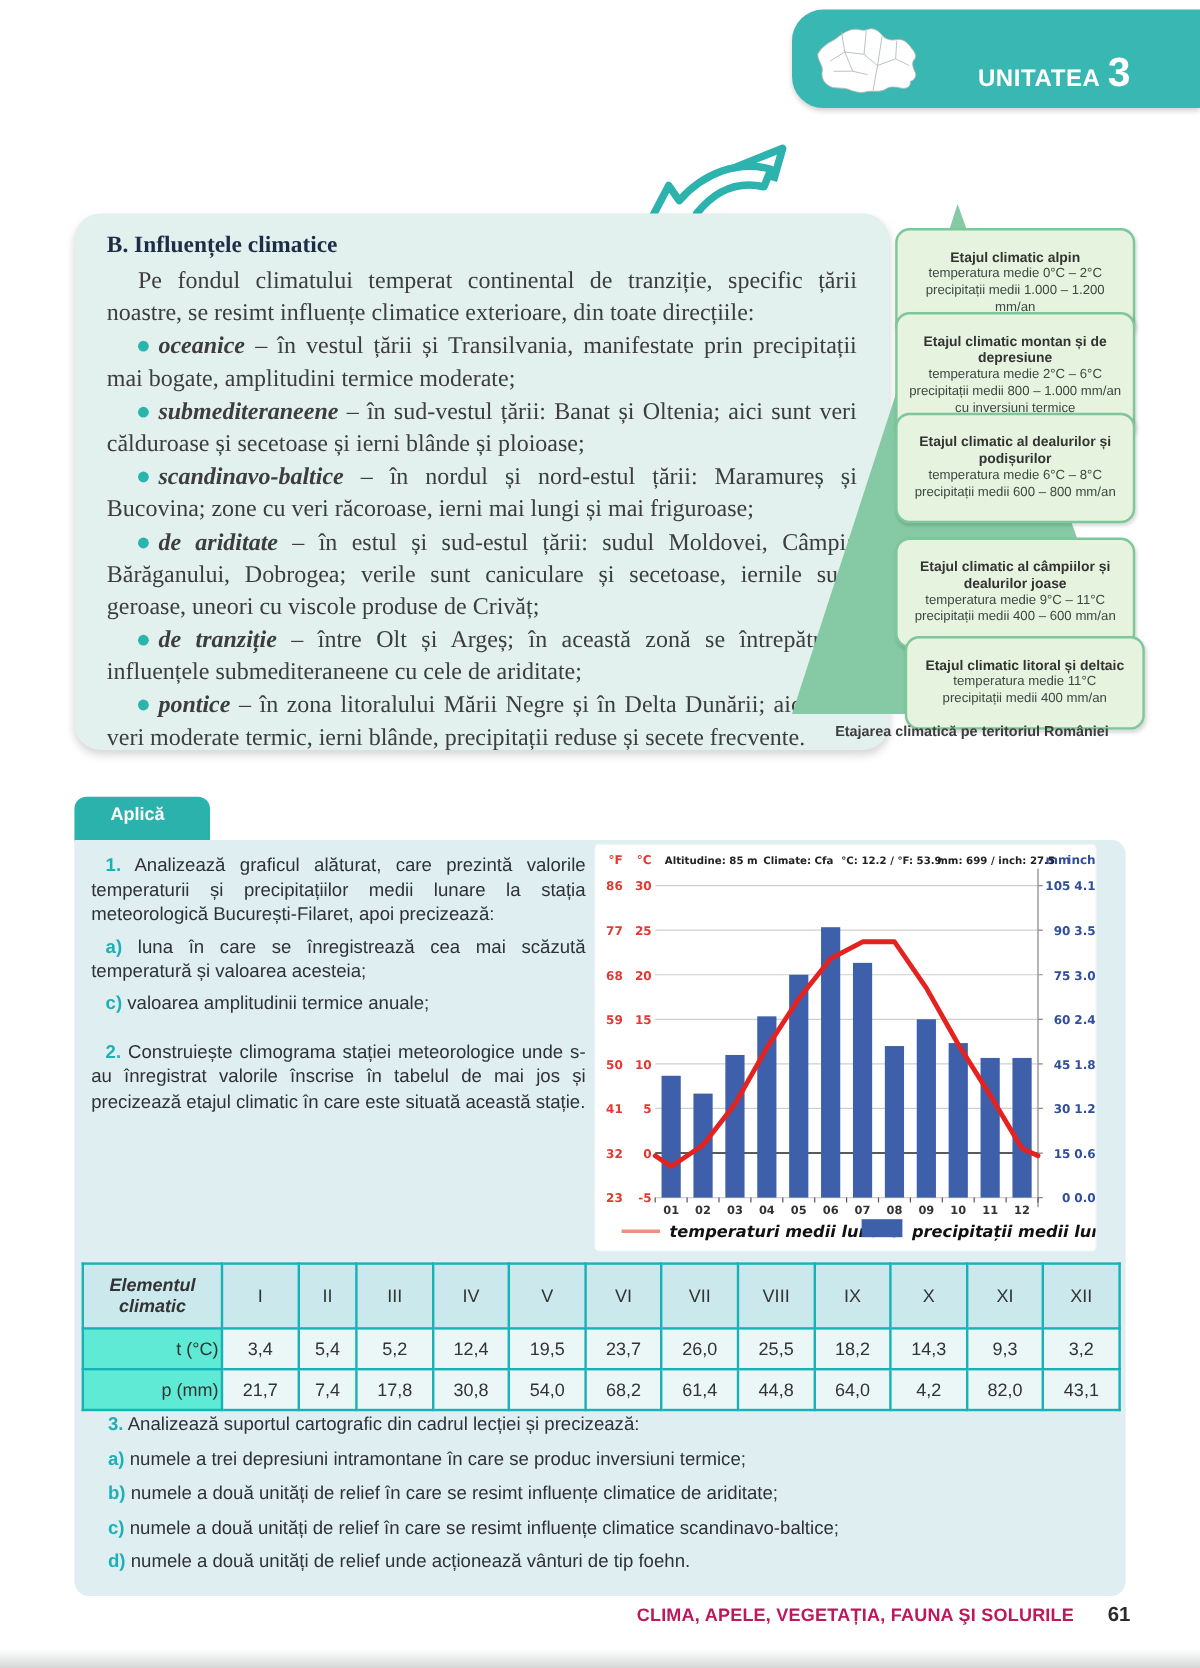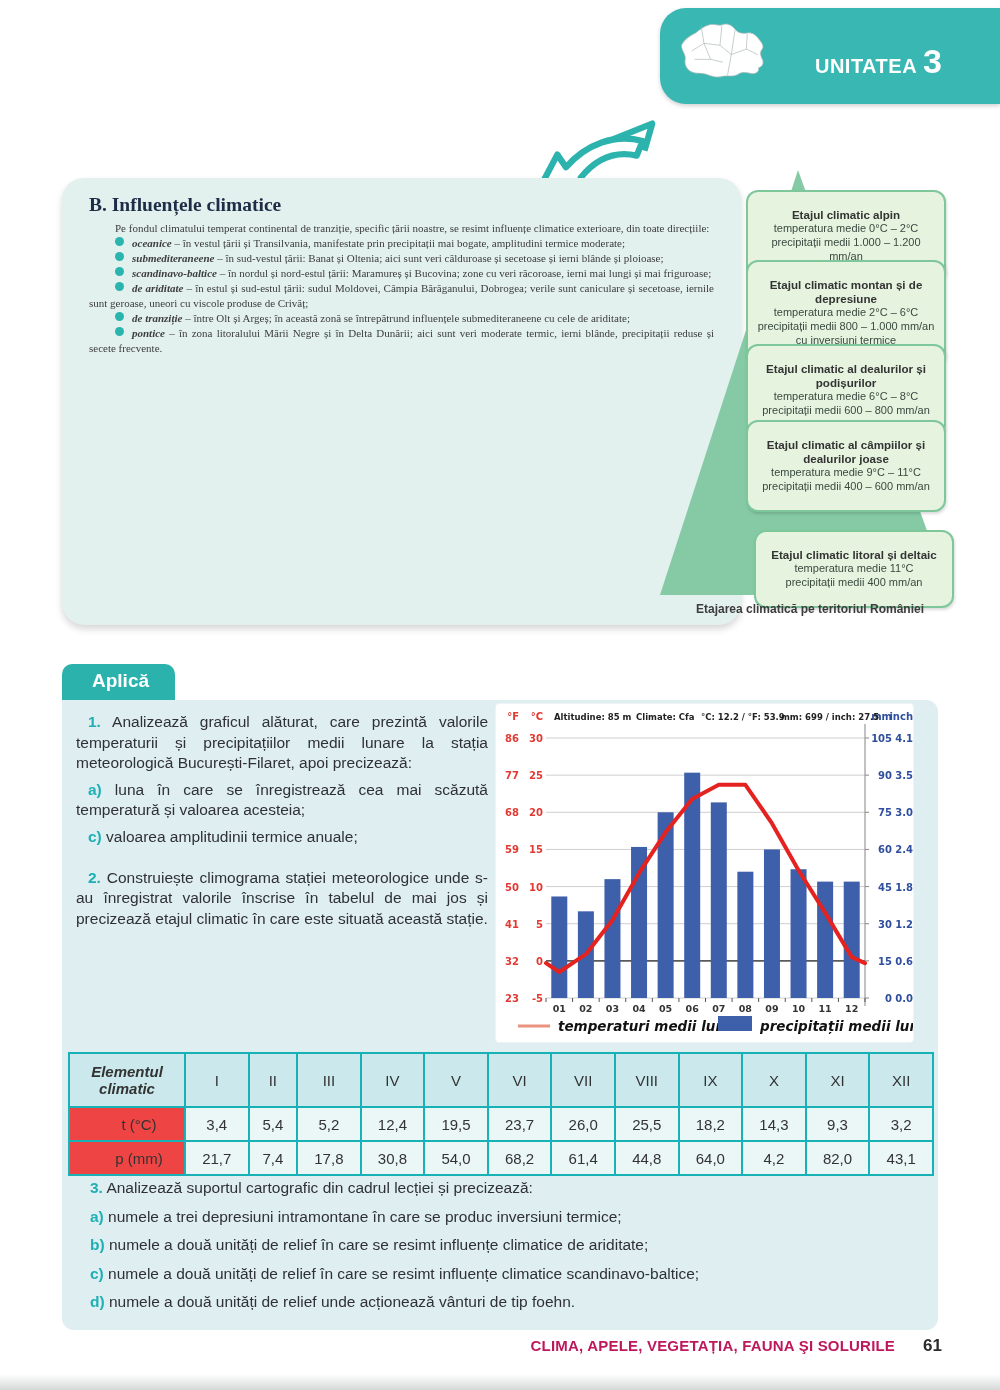--- a/index.html
+++ b/index.html
@@ -1,78 +1,78 @@
 <!DOCTYPE html>
 <html lang="ro"><head>
 <meta charset="utf-8">
 <style>
   html,body{margin:0;padding:0;background:#fff;}
   .page{position:relative;width:1000px;height:1390px;background:#ffffff;overflow:hidden;
         font-family:"Liberation Sans",sans-serif;}
 
   
-  .unit-bar{position:absolute;left:660px;top:8px;width:340px;height:96px;background:#39b7b2;
+  .unit-bar{position:absolute;left:660px;top:8px;width:340px;height:82px;background:#39b7b2;
             border-radius:26px 0 0 26px;box-shadow:0 2px 4px rgba(0,0,0,.18);}
   .ro-map{position:absolute;left:12px;top:9px;width:96px;height:64px;}
   .unit-text{position:absolute;right:58px;top:38px;display:flex;align-items:baseline;gap:6px;color:#fff;}
   .unit-label{font-size:20px;font-weight:bold;letter-spacing:.5px;}
   .unit-number{font-size:34px;font-weight:bold;line-height:.9;}
 
   
   .arrow-doodle{position:absolute;left:522px;top:112px;width:150px;height:92px;}
 
   
   .intro-box{position:absolute;left:62px;top:178px;width:679px;height:447px;background:#e2f0ee;
              border-radius:22px;box-shadow:0 4px 7px rgba(0,0,0,.16);padding:16px 27px 10px 27px;
              box-sizing:border-box;font-family:"Liberation Serif",serif;color:#3d3d3d;overflow:hidden;}
   .intro-box h2{margin:0 0 5px 0;font-size:19.5px;color:#1e2d47;font-weight:bold;}
-  .intro-box p{margin:0;font-size:11px;line-height:1.36;text-align:justify;}
+  .intro-box p{margin:0;font-size:20px;line-height:1.36;text-align:justify;}
   .intro-box .lead{text-indent:26px;}
   .bullet{text-indent:26px;}
   .dot{display:inline-block;width:9px;height:9px;border-radius:50%;background:#2ab4ae;margin-right:8px;vertical-align:1px;}
   .term{font-weight:bold;font-style:italic;}
 
   
   .pyramid{position:absolute;left:650px;top:168px;width:320px;height:432px;}
   .pyramid svg{position:absolute;left:0;top:0;width:100%;height:100%;}
   .level{position:absolute;width:200px;background:#e5f3df;border:2px solid #7dc79a;border-radius:12px;
          padding:16px 6px;box-sizing:border-box;text-align:center;box-shadow:1px 2px 3px rgba(0,0,0,.14);}
   .lvl-title{font-weight:bold;font-size:11.6px;color:#333;line-height:1.22;}
   .lvl-line{font-size:11px;color:#3a4a40;line-height:1.26;}
   .lvl1{left:96px;top:22px;}
   .lvl2{left:96px;top:92px;}
   .lvl3{left:96px;top:176px;}
-  .lvl4{left:96px;top:252px;}
+  .lvl4{left:96px;top:280px;}
   .lvl5{left:104px;top:362px;}
   .pyramid-caption{position:absolute;left:650px;top:602px;width:320px;text-align:center;
                    font-size:12px;font-weight:600;color:#3c3c3c;}
 
   
   .aplica-tab{position:absolute;left:62px;top:664px;width:113px;height:37px;background:#2cb2ad;
-              border-radius:10px 10px 0 0;color:#fff;font-weight:bold;font-size:19px;
+              border-radius:10px 10px 0 0;color:#fff;font-weight:bold;font-size:15px;
               padding:6px 0 0 30px;box-sizing:border-box;}
   .aplica-panel{position:absolute;left:62px;top:700px;width:876px;height:630px;background:#dfeef0;
                 border-radius:0 12px 12px 12px;}
   .ex-col{position:absolute;left:14px;top:12px;width:412px;color:#2f3136;}
   .ex-main{margin:0 0 6px 0;font-size:15.5px;line-height:1.33;text-align:justify;text-indent:12px;}
   .ex2{margin-top:20px;}
   .sub{margin:0 0 6px 0;font-size:15.5px;line-height:1.33;text-align:justify;text-indent:12px;}
   .num,.letter{color:#1fb0b5;font-weight:bold;}
   .chart-box{position:absolute;left:433px;top:3px;width:419px;height:340px;background:#fff;
              border-radius:4px;border:1px solid #eef3f3;box-sizing:border-box;}
   #climate-chart{width:417px;height:338px;display:block;}
   #climate-chart text{font-family:"DejaVu Sans",sans-serif;}
 
   
   .climate-table{position:absolute;left:6px;top:352px;width:866px;border-collapse:collapse;
                  font-size:15px;color:#333;}
   .climate-table th,.climate-table td{border:2.5px solid #17b1b6;text-align:center;padding:3px 2px;}
   .climate-table thead th{background:#cbe9ec;height:46px;font-weight:normal;}
   .climate-table th.corner{width:110px;font-weight:bold;font-style:italic;background:#cbe9ec;}
-  .climate-table tbody th{background:#ef4444;text-align:center;padding-left:26px;font-weight:normal;height:26px;}
+  .climate-table tbody th{background:#5eead4;text-align:right;padding-left:26px;font-weight:normal;height:26px;}
   .climate-table tbody td{background:#ebf6f7;}
 
   .ex3{position:absolute;left:16px;top:478px;width:842px;color:#2f3136;}
   .ex3 .ex-main,.ex3 .sub{text-align:left;margin-bottom:8px;}
 
   
   .footer{position:absolute;top:1336px;right:58px;display:flex;align-items:baseline;gap:28px;}
   .footer-section{color:#be185d;font-weight:bold;font-size:15px;letter-spacing:.2px;}
   .footer-page{color:#2b2b2b;font-weight:bold;font-size:17px;}
   .bottom-edge{position:absolute;left:0;right:0;bottom:0;height:16px;

